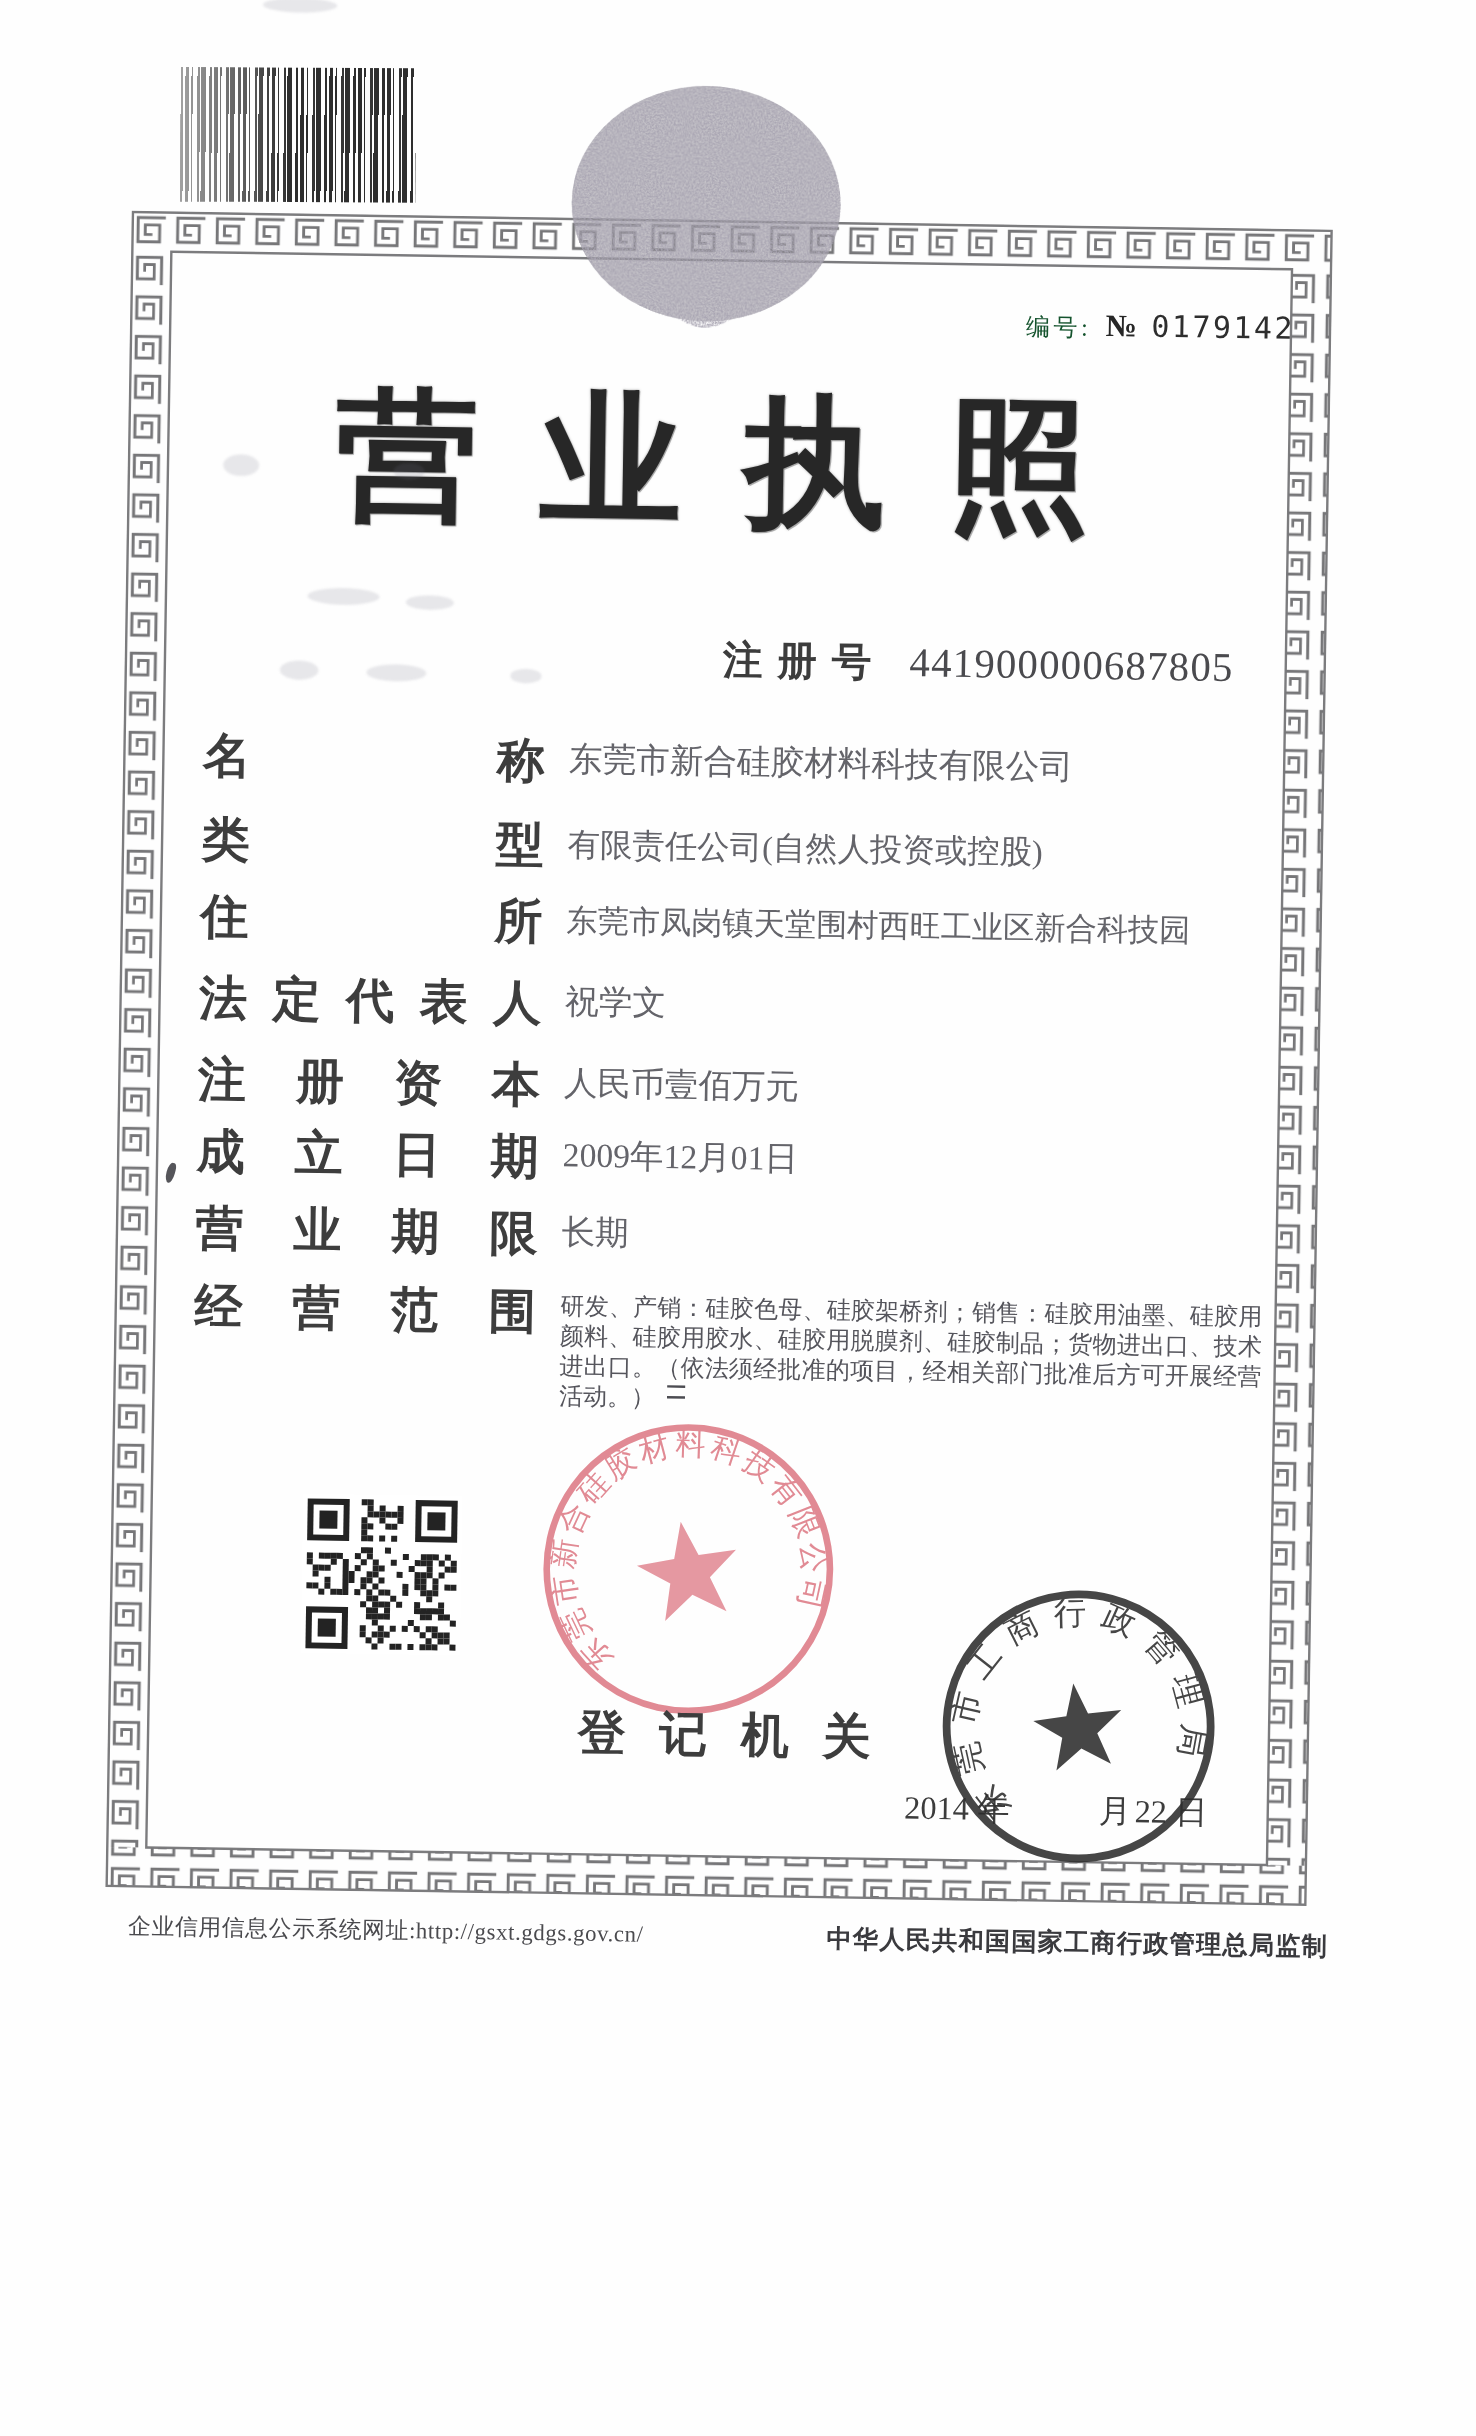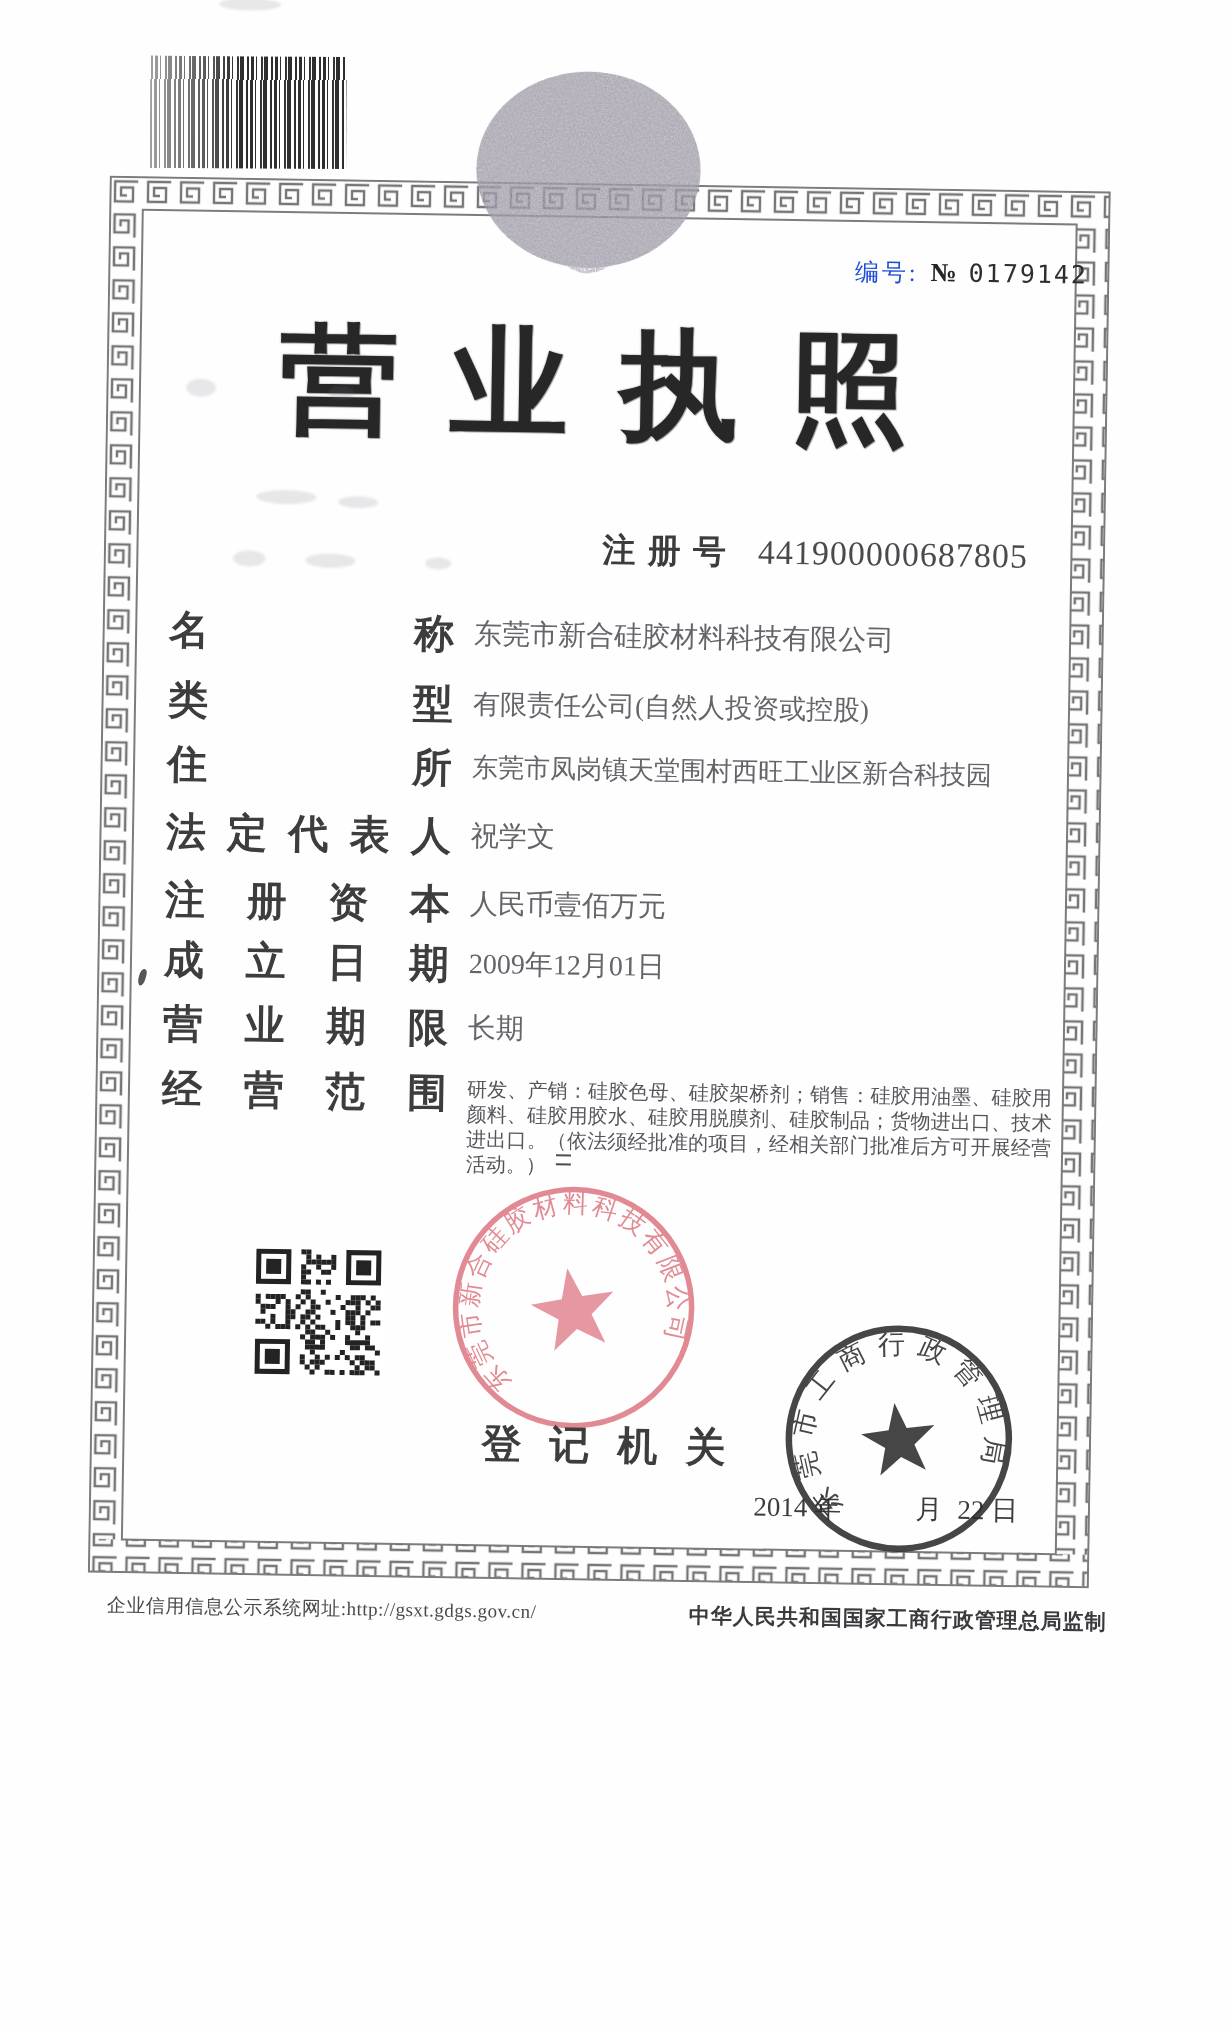--- a/index.html
+++ b/index.html
@@ -21,21 +21,21 @@
     background:
       linear-gradient(90deg, rgba(255,255,255,.55), rgba(255,255,255,0) 45%),
       repeating-linear-gradient(90deg,
         #1d1d1d 0 2px,#fff 2px 4px,#1d1d1d 4px 7px,#fff 7px 9px,
         #1d1d1d 9px 10px,#fff 10px 14px,#242424 14px 16px,#fff 16px 17px,
         #1d1d1d 17px 21px,#fff 21px 24px);
     opacity:.92;
   }
   
   .serial{left:845px;top:252px;display:flex;align-items:baseline;gap:12px;white-space:nowrap;}
-  .serial .lbl{font-size:24px;letter-spacing:3px;color:#1d4ed8;}
+  .serial .lbl{font-size:20px;letter-spacing:3px;color:#14532d;}
   .serial .nosign{font-size:26px;font-weight:bold;color:#262626;}
   .serial .num{font-size:25px;font-family:"DejaVu Sans Mono",monospace;letter-spacing:2px;color:#2e2e2e;}
   
   .title{
     left:272px;top:312px;font-size:118px;font-weight:900;line-height:1.25;
     letter-spacing:52px;white-space:nowrap;color:#272727;
     text-shadow:0 0 2px rgba(45,45,45,.55), 1px 1px 0 rgba(60,60,60,.35);
   }
   
   .regno{left:597px;top:528px;display:flex;align-items:baseline;gap:30px;white-space:nowrap;}
@@ -55,21 +55,21 @@
   .r7 .val{
     white-space:normal;width:585px;font-size:20px;line-height:25px;
     color:#55555c;margin-top:6px;text-align:justify;
   }
   
   .registrar{left:490px;top:1418px;font-size:40px;font-weight:bold;letter-spacing:28px;color:#3d3d3d;white-space:nowrap;}
   .dateline{left:763px;top:1486px;font-size:27px;color:#3c3c3c;white-space:nowrap;}
   .dateline .seg{position:absolute;top:0;}
   .seg.y{left:0;}
   .seg.m{left:162px;}
-  .seg.d{left:204px;text-align:center;}
+  .seg.d{left:192px;text-align:center;}
   
   .footer-left{left:118px;top:1600px;font-size:19px;color:#4a4a4e;letter-spacing:.5px;}
   .footer-right{left:700px;top:1600px;font-size:21px;color:#3a3a3e;letter-spacing:1px;font-weight:bold;}
   
   .smudge{background:rgba(115,115,128,.16);border-radius:50%;filter:blur(1px);}
   .comma-mark{
     left:140px;top:976px;width:7px;height:17px;background:#55555a;
     border-radius:60% 40% 60% 60%;transform:rotate(14deg);
   }
   .eqmark{left:560px;top:1155px;width:15px;height:7px;

